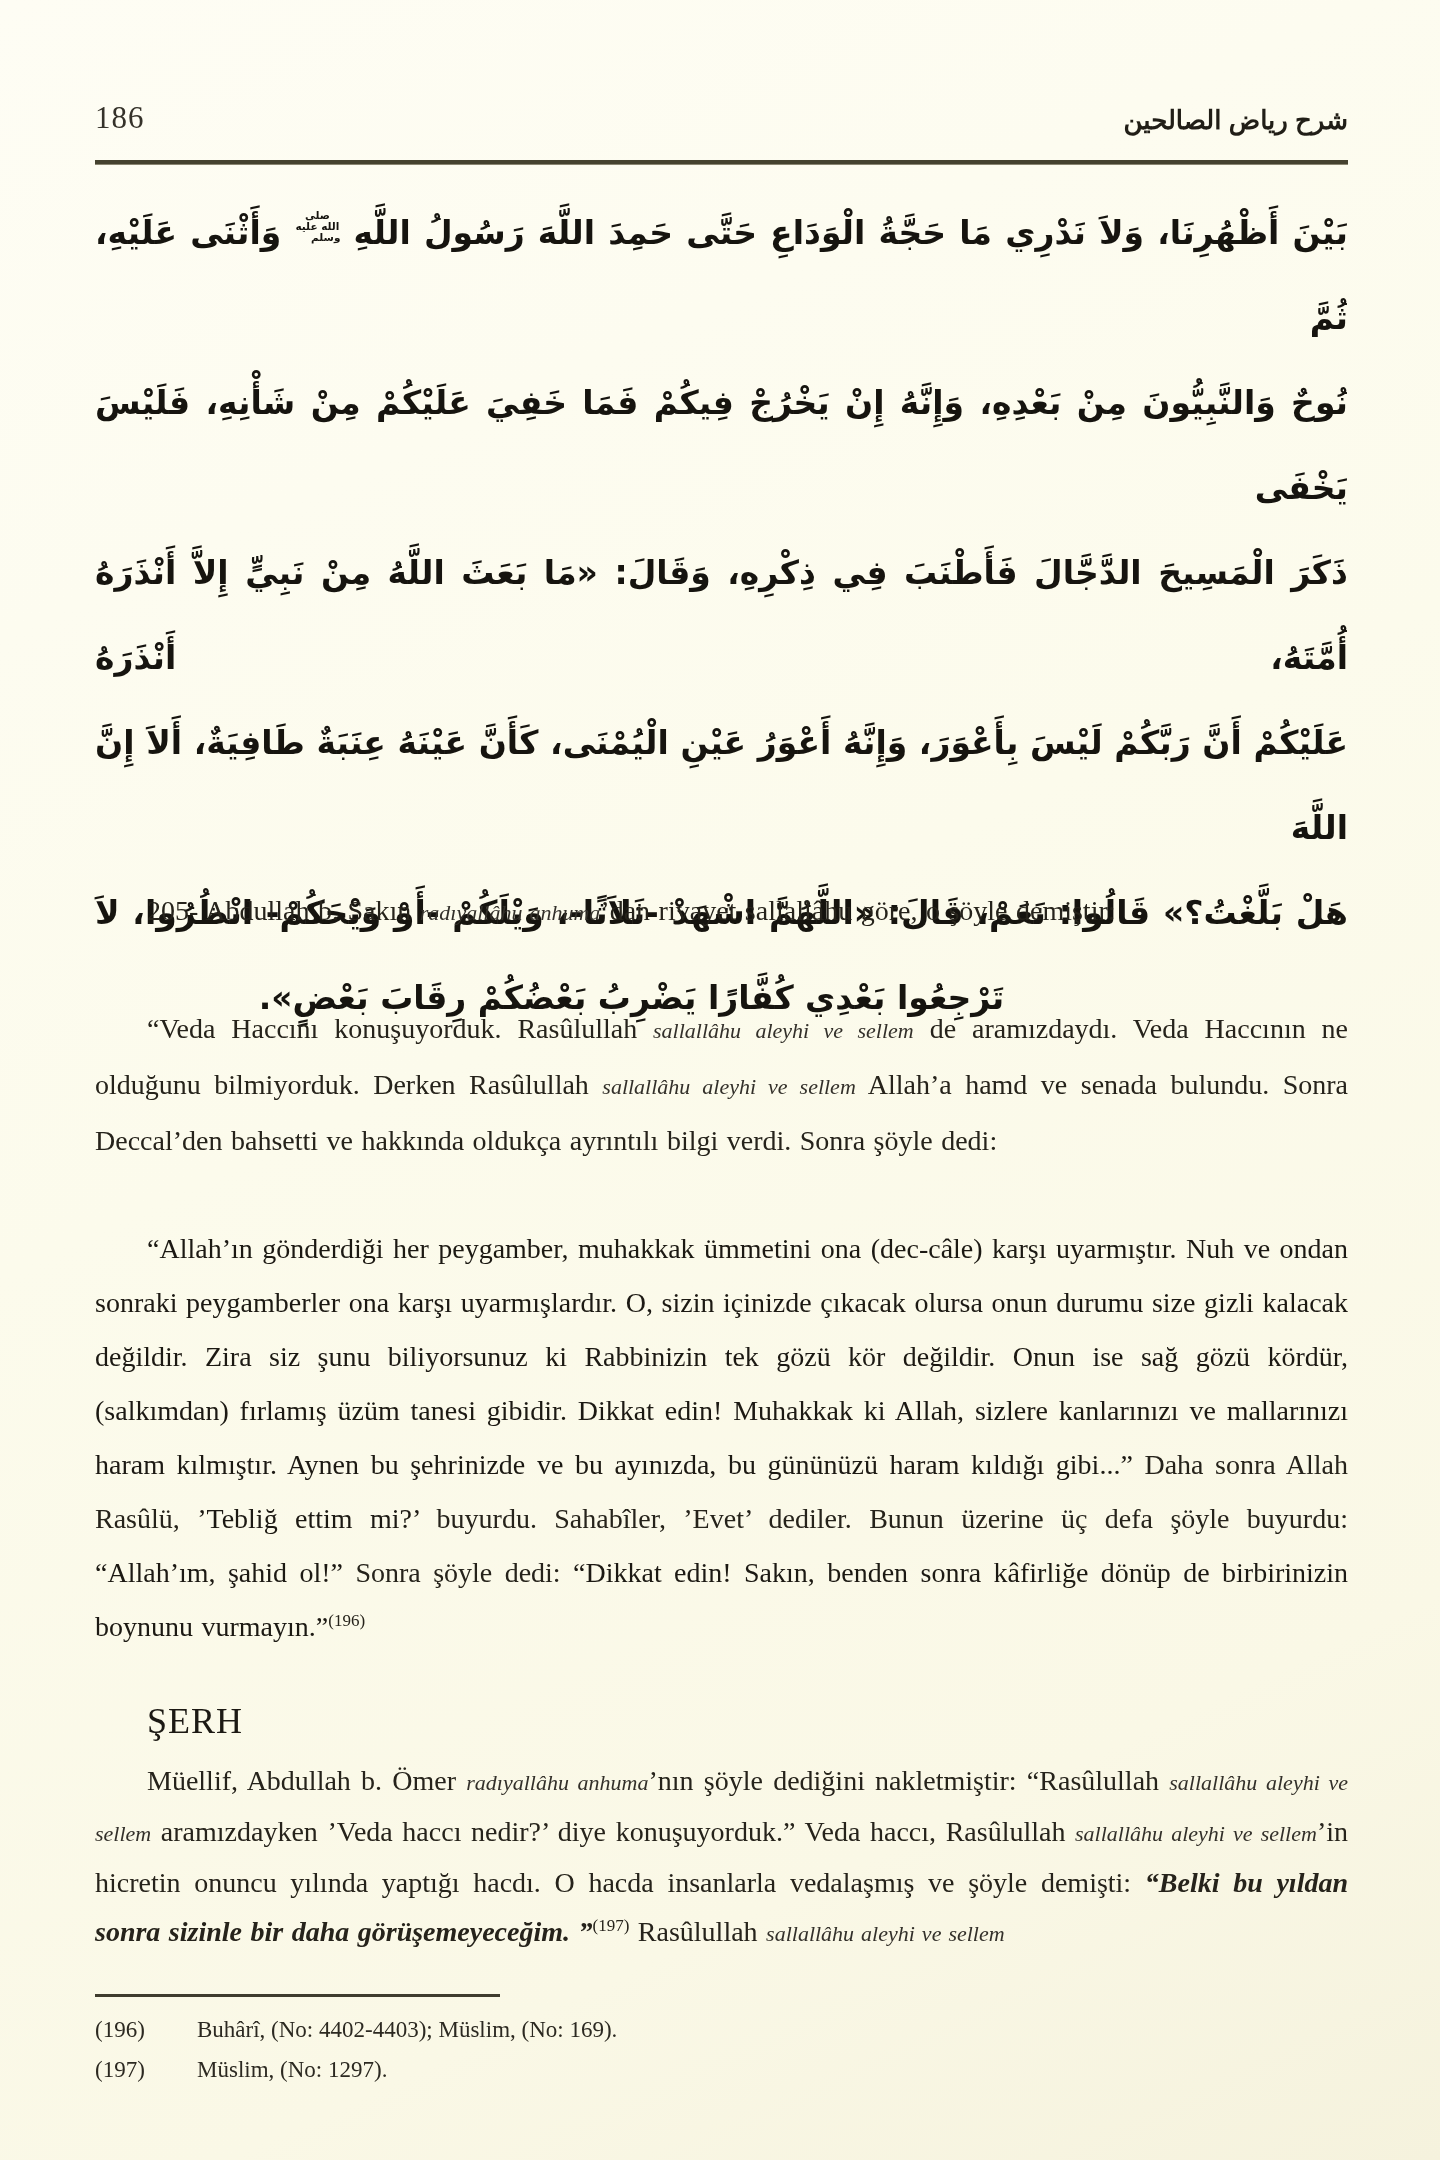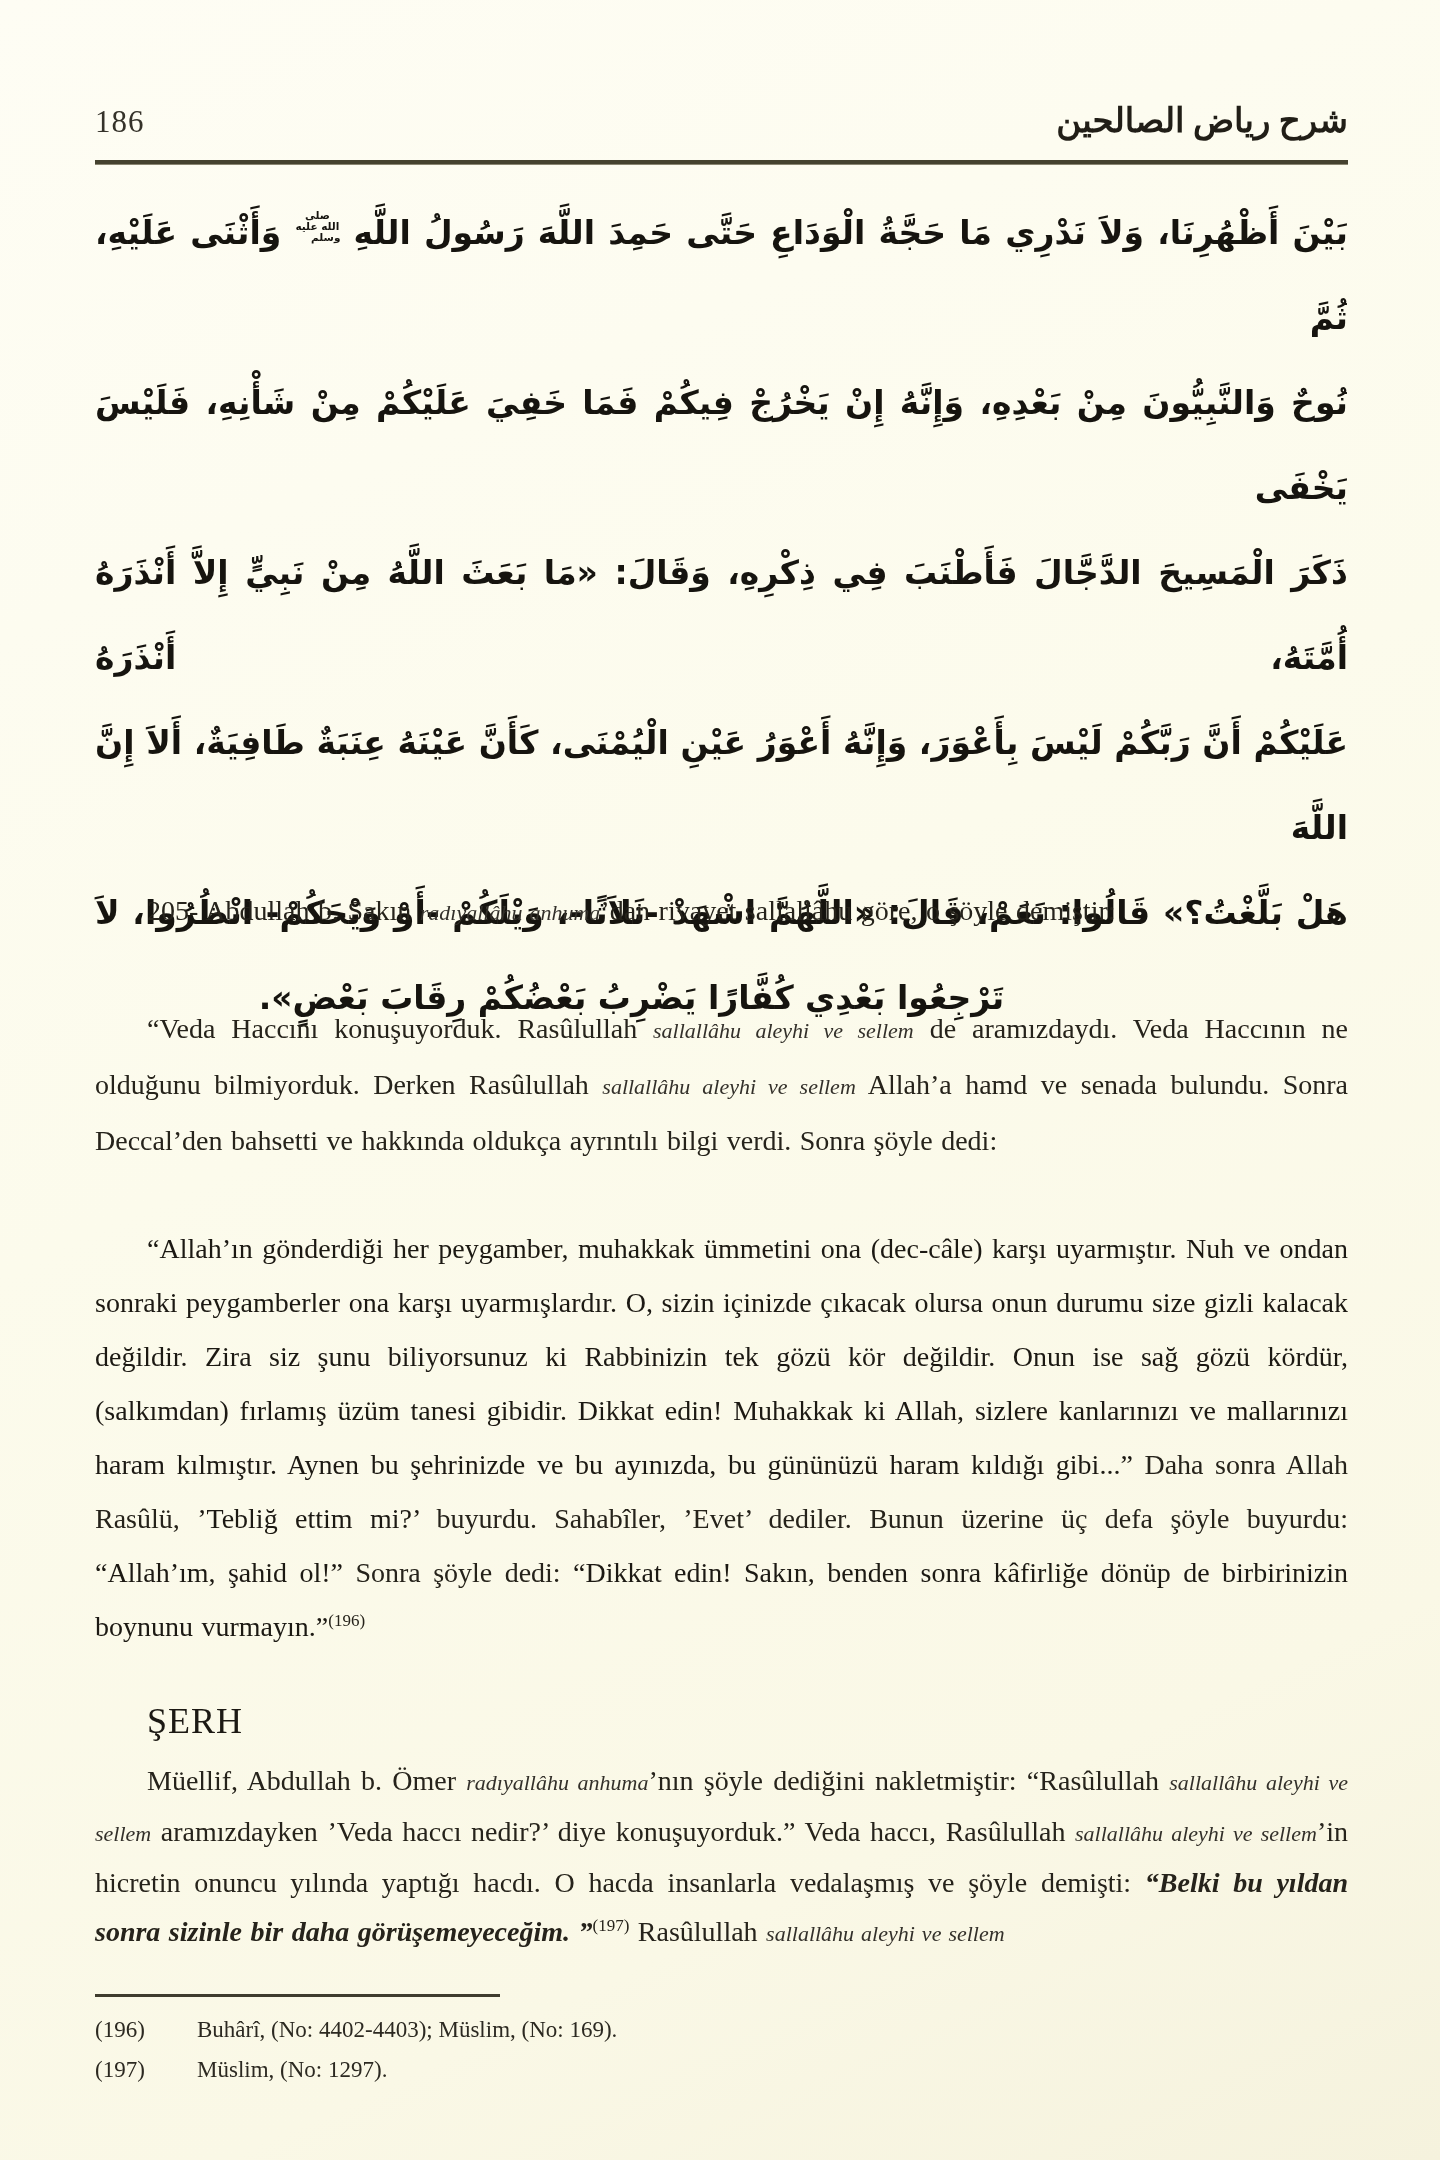--- a/index.html
+++ b/index.html
@@ -10,21 +10,21 @@
   }
   .page{
     position:relative;width:1440px;height:2160px;overflow:hidden;
     background:linear-gradient(155deg,#fefdf4 0%,#fcfbec 45%,#faf8e6 80%,#f5f2dd 100%);
     color:#27241c;
   }
   .block{position:absolute;left:95px;width:1253px;}
   .header{top:100px;display:flex;justify-content:space-between;align-items:flex-end;}
   .page-number{font-size:31px;color:#35322a;letter-spacing:1px;text-align:right;}
   .header-title{
-    font-family:Liberation Serif, serif;font-weight:700;font-size:34px;color:#211e17;
+    font-family:Liberation Sans, sans-serif;font-weight:700;font-size:26px;color:#211e17;
     direction:rtl;
   }
   .header-rule{top:160px;height:4px;background:#45422f;border-bottom:1px solid #8a8672;}
   .arabic{
     top:190px;direction:rtl;
     font-family:"DejaVu Sans", sans-serif;font-weight:700;
     font-size:33px;line-height:85px;color:#16140f;
   }
   .ar-line{text-align:justify;text-align-last:justify;white-space:normal;}
   .ar-line:last-child{text-align-last:center;padding-right:180px;}

